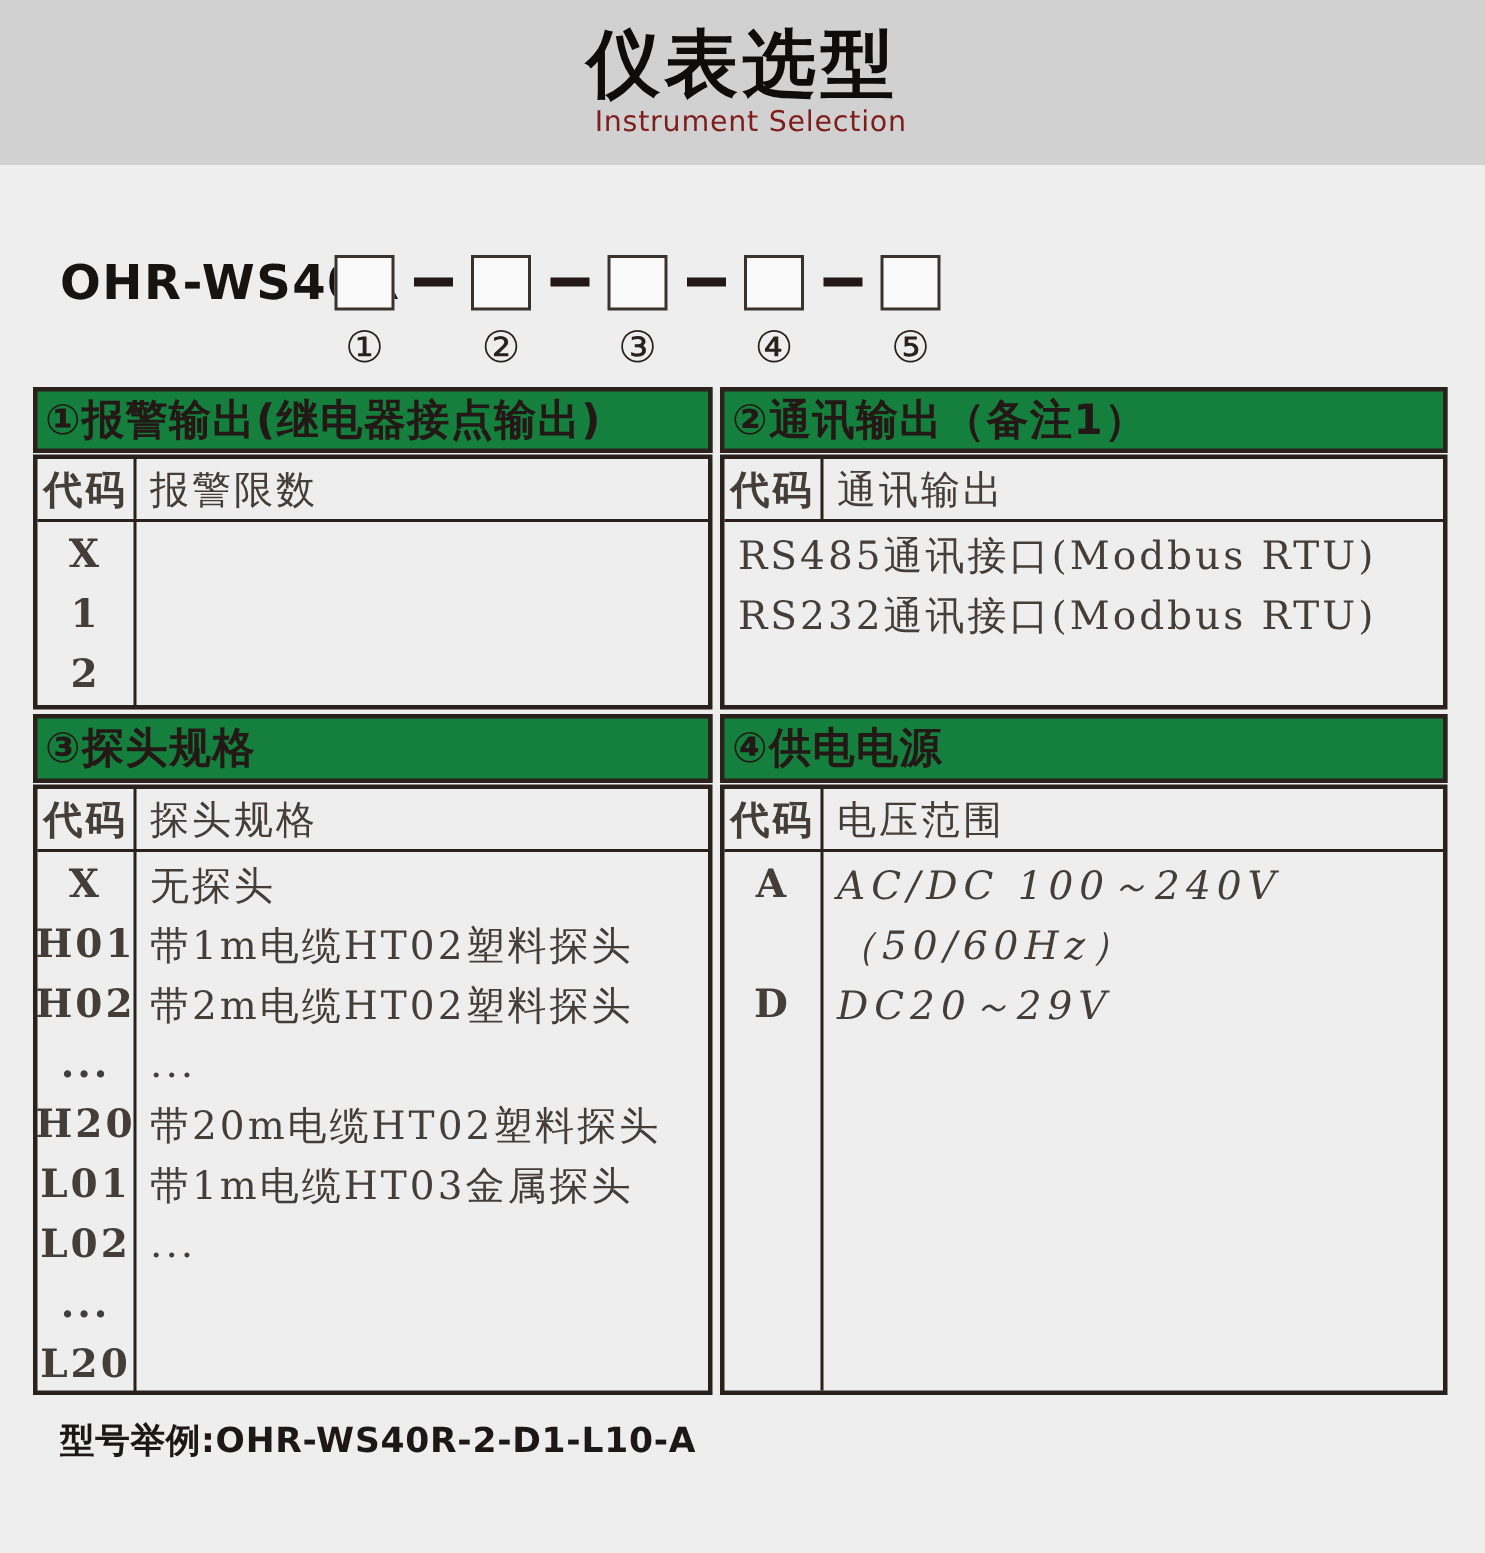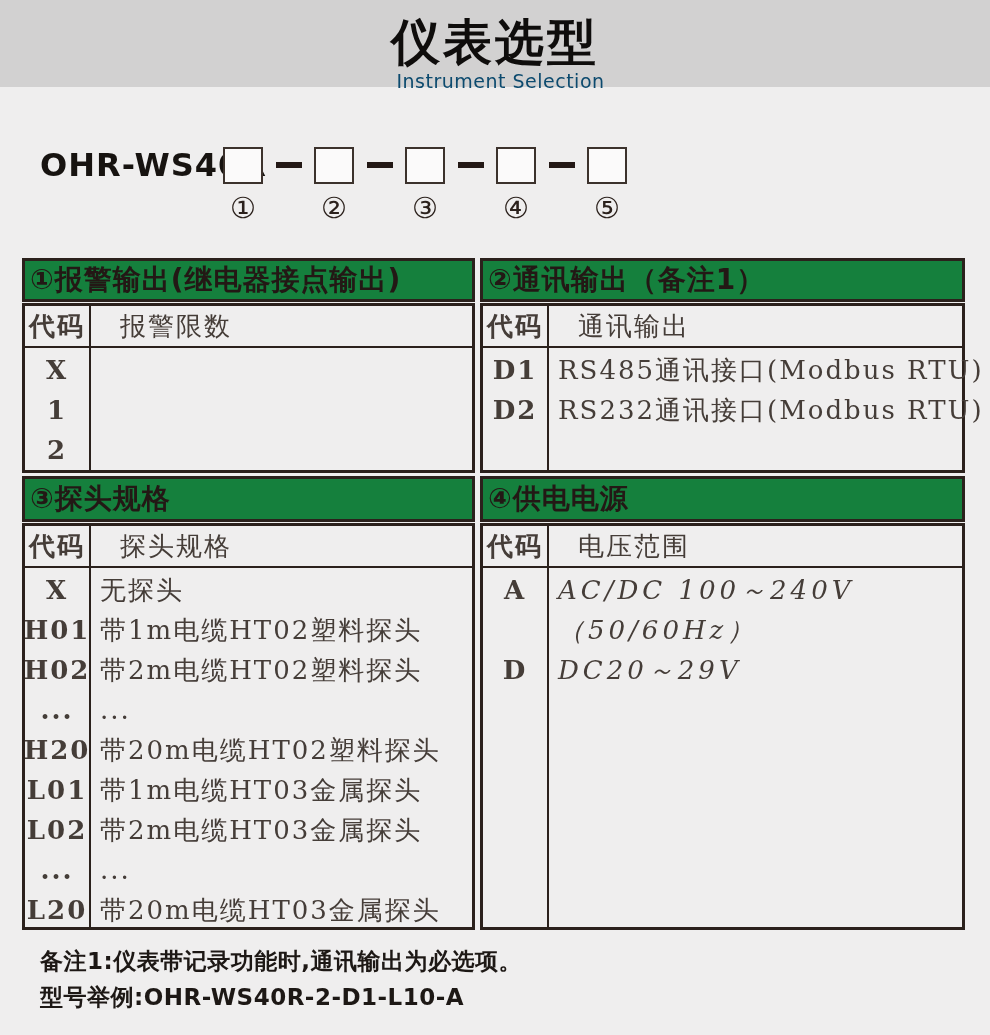--- a/index.html
+++ b/index.html
@@ -7,35 +7,35 @@
   .page {
     position:relative;
     width:990px; height:1035px;
     background:#efeeee;
     overflow:hidden;
     font-family:"DejaVu Sans","Liberation Sans",sans-serif;
     color:#2b211c;
   }
   
   .band {
-    height:87px;
+    height:110px;
     background:#d2d1d1;
     text-align:center;
   }
   .band .title {
     padding-top:16px;
     font-size:49px;
     font-weight:bold;
     letter-spacing:3px;
     color:#0f0d0c;
     line-height:1.1;
   }
   .band .subtitle {
     font-size:19px;
-    color:#0c4a6e;
+    color:#7f1d1d;
     letter-spacing:0.5px;
     margin-left:11px;
   }
   
   .model-line {
     display:flex;
     align-items:center;
     margin:58px 0 0 40px;
     height:40px;
   }
@@ -111,21 +111,20 @@
     height:42px;
     border-bottom:2px solid #2b211c;
     flex:0 0 auto;
   }
   .code-row .code-col {
     display:flex; align-items:center; justify-content:center;
   }
   .code-row .desc-col {
     display:flex; align-items:center;
     padding-left:9px;
-    margin-left:20px;
   }
   .body-cols { display:flex; flex:1 1 auto; }
   .col-codes {
     display:flex; flex-direction:column;
     border-right:2px solid #2b211c;
     padding-top:2px;
   }
   .half .code-w { width:66px; flex:0 0 auto;font-weight:bold; }
   .col-descs {
     display:flex; flex-direction:column;
@@ -212,24 +211,20 @@
     </div>
 
     <div class="half right band1">
       <div class="sec-header">②通讯输出（备注1）</div>
       <div class="sec-box box1">
         <div class="code-row">
           <div class="code-col code-w" style="border-right:2px solid #2b211c;">代码</div>
           <div class="desc-col">通讯输出</div>
         </div>
         <div class="body-cols body1">
-          <div class="col-codes code-w">
-            <div class="cellrow">D1</div>
-            <div class="cellrow">D2</div>
-          </div>
           <div class="col-descs">
             <div class="cellrow">RS485通讯接口(Modbus RTU)</div>
             <div class="cellrow">RS232通讯接口(Modbus RTU)</div>
           </div>
         </div>
       </div>
     </div>
 
     <div class="half left band2" style="margin-top:3px;border-radius:18px;">
       <div class="sec-header">③探头规格</div>
@@ -250,23 +245,21 @@
             <div class="cellrow">...</div>
             <div class="cellrow">L20</div>
           </div>
           <div class="col-descs">
             <div class="cellrow">无探头</div>
             <div class="cellrow">带1m电缆HT02塑料探头</div>
             <div class="cellrow">带2m电缆HT02塑料探头</div>
             <div class="cellrow">...</div>
             <div class="cellrow">带20m电缆HT02塑料探头</div>
             <div class="cellrow">带1m电缆HT03金属探头</div>
-            <div class="cellrow">带2m电缆HT03金属探头</div>
-            <div class="cellrow">...</div>
-            <div class="cellrow">带20m电缆HT03金属探头</div>
+            <div class="cellrow">...</div>
           </div>
         </div>
       </div>
     </div>
 
     <div class="half right band2" style="margin-top:3px;border-radius:20px;">
       <div class="sec-header">④供电电源</div>
       <div class="sec-box box2">
         <div class="code-row">
           <div class="code-col code-w" style="border-right:2px solid #2b211c;">代码</div>
@@ -283,17 +276,16 @@
             <div class="cellrow wide-ls">（50/60Hz）</div>
             <div class="cellrow wide-ls">DC20～29V</div>
           </div>
         </div>
       </div>
     </div>
 
   </div>
 
   <div class="notes">
-    <div>备注1:仪表带记录功能时,通讯输出为必选项。</div>
     <div>型号举例:OHR-WS40R-2-D1-L10-A</div>
   </div>
 
 </div>
 
 </body></html>

